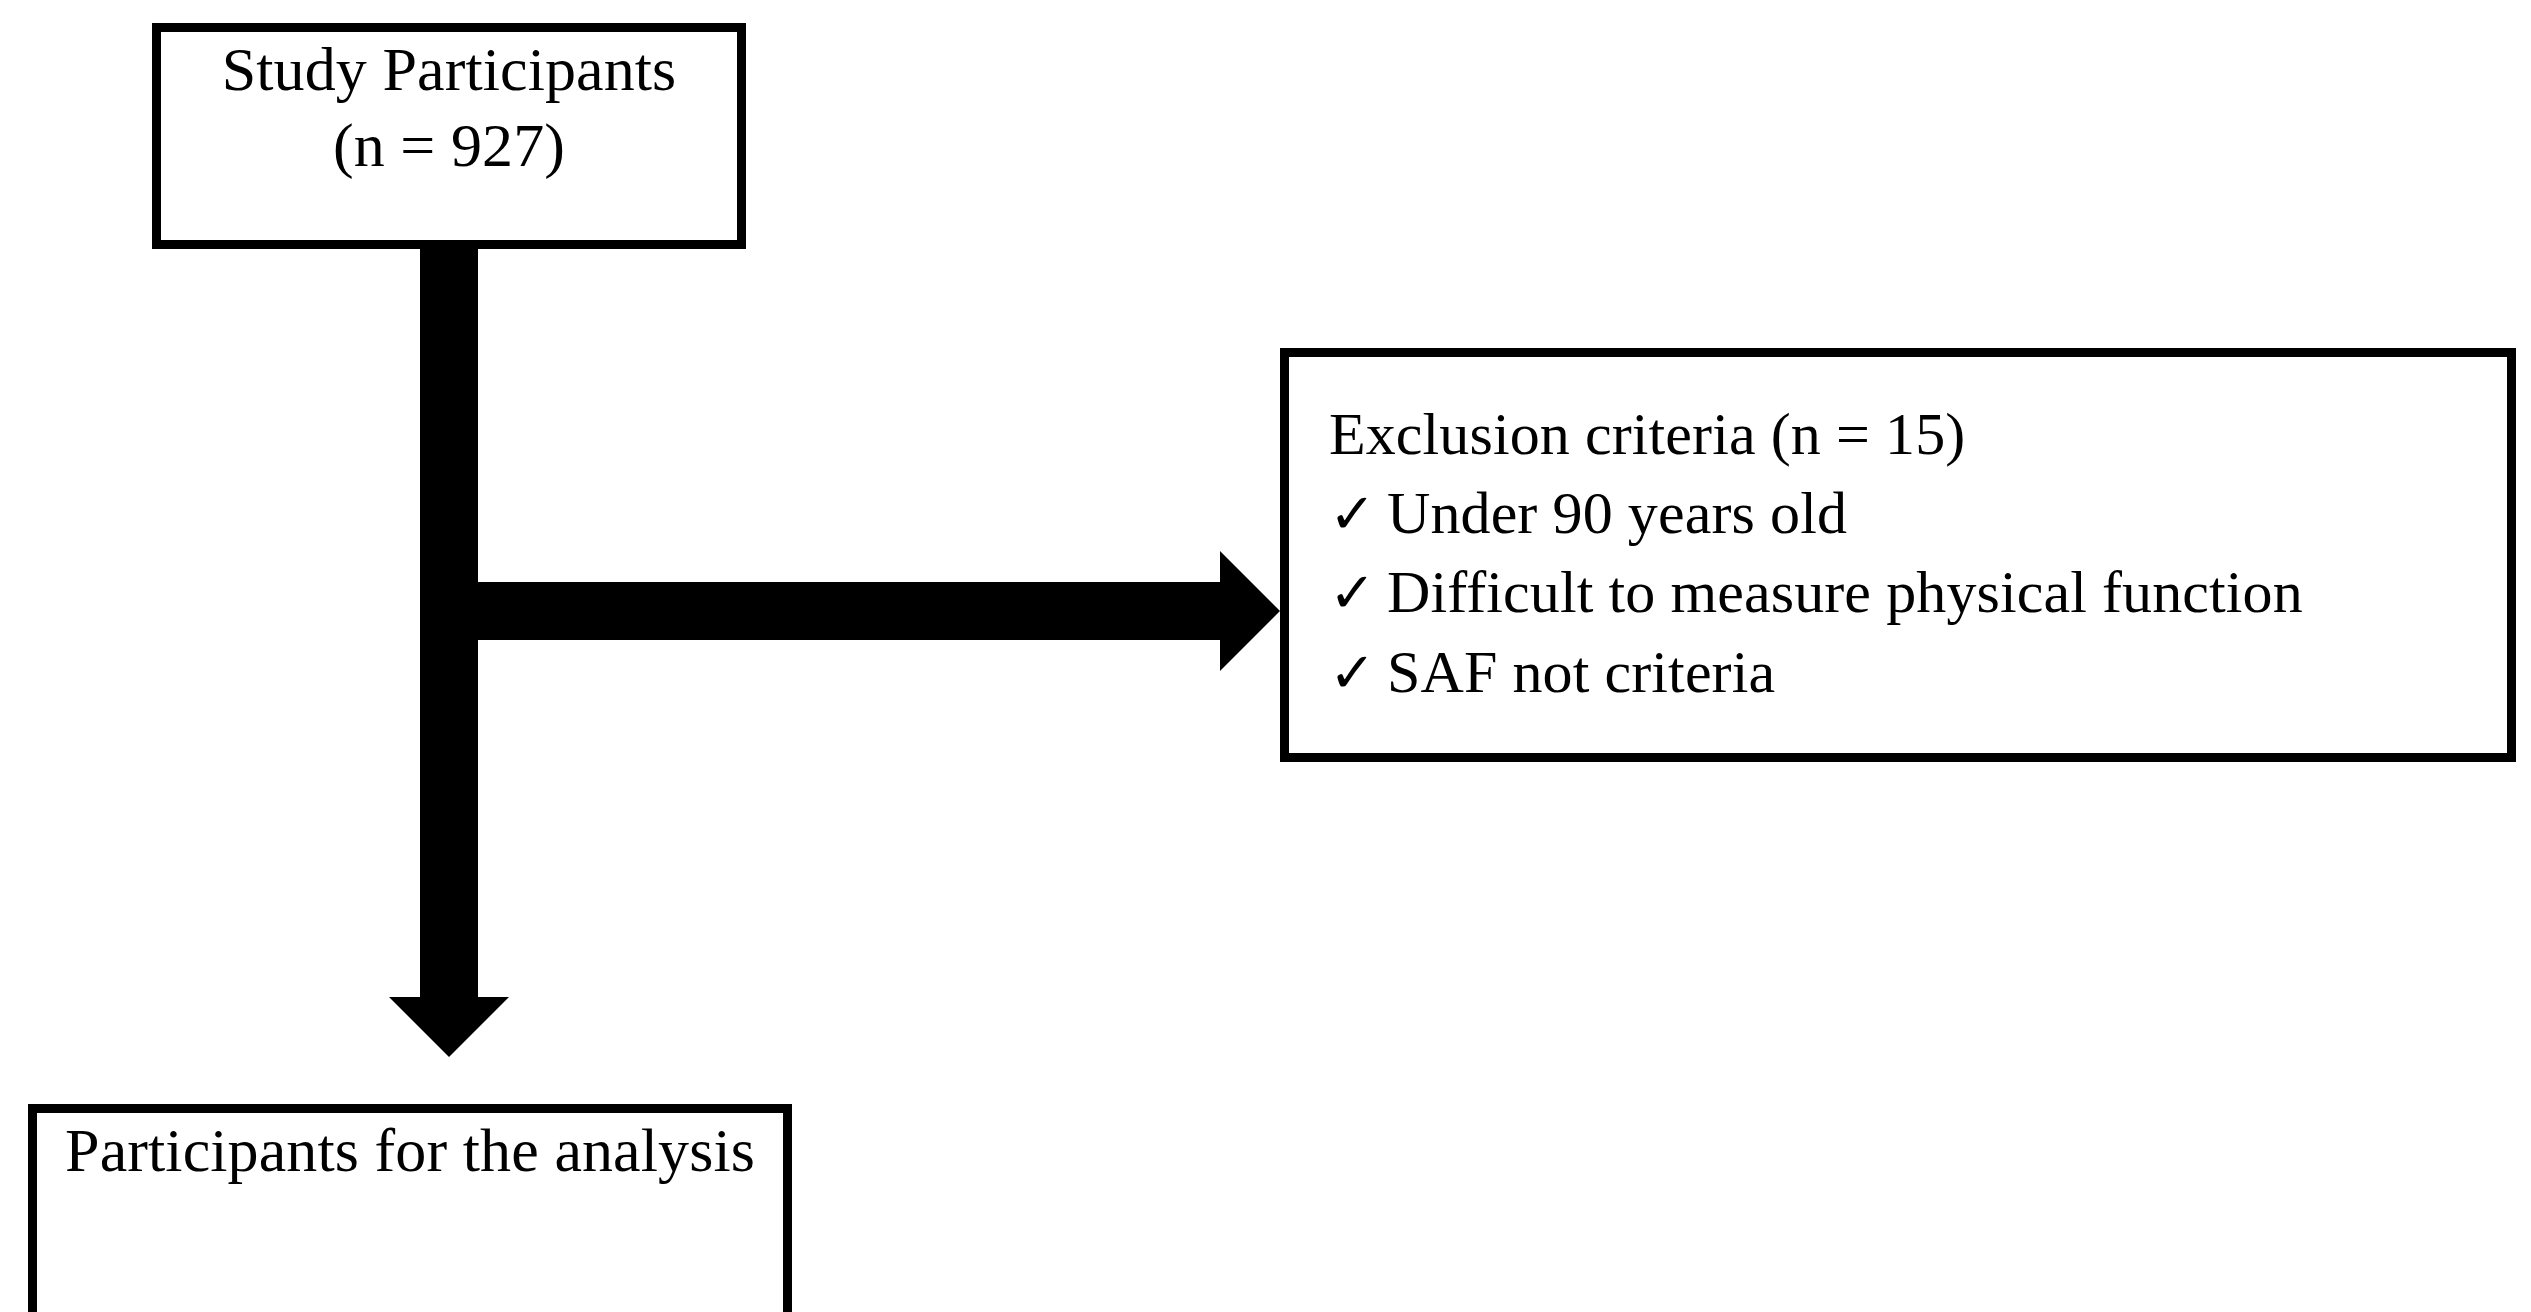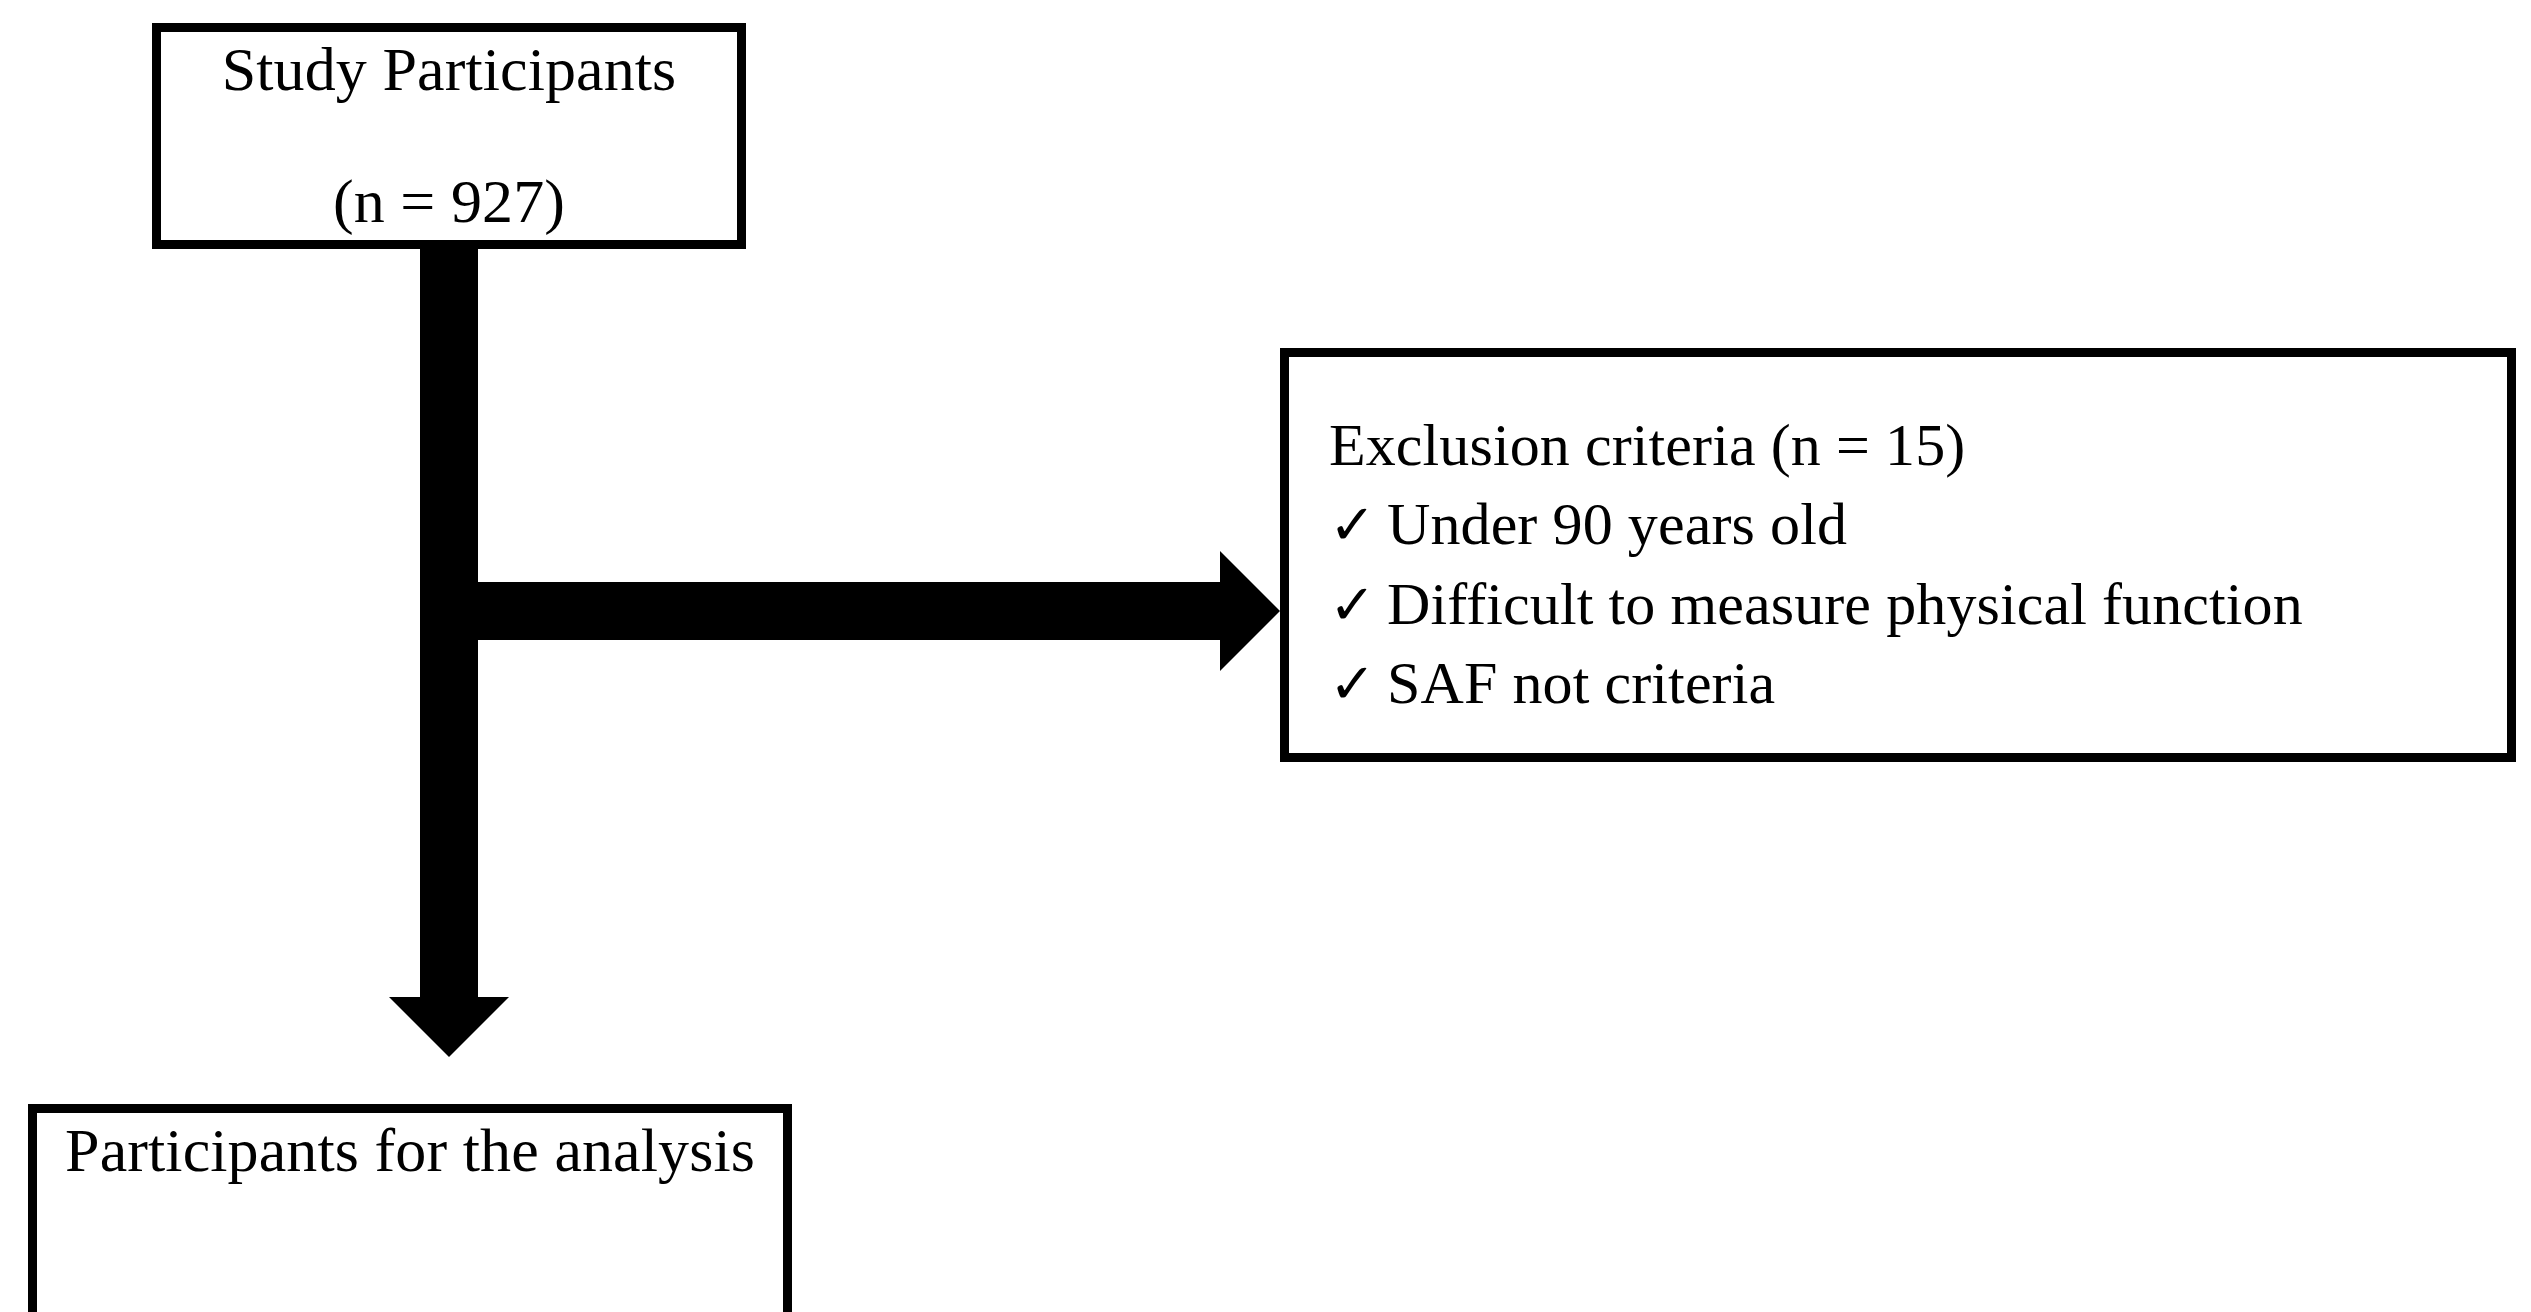--- a/index.html
+++ b/index.html
@@ -19,21 +19,21 @@
     background: #ffffff;
     overflow: hidden;
   }
   .flow-box {
     position: absolute;
     box-sizing: border-box;
     background: #ffffff;
     border: 9px solid #000000;
     display: flex;
     flex-direction: column;
-    justify-content: space-between;
+    justify-content: flex-start;
   }
   .box-centered {
     align-items: center;
     text-align: center;
   }
   .box-left {
     align-items: flex-start;
     text-align: left;
   }
   .box-line {
@@ -50,21 +50,21 @@
     height: 226px;
     padding: 0 14px;
   }
   
   #box-exclusion-criteria {
     left: 1280px;
     top: 348px;
     width: 1236px;
     height: 414px;
     padding: 14px 0 19px 40px;
-    justify-content: center;
+    justify-content: flex-start;
   }
   #box-exclusion-criteria .box-line {
     font-size: 60px;
     line-height: 1.32;
   }
   .criteria-heading {
     margin-top: 24px;
   }
   .criteria-item {
     display: flex;

